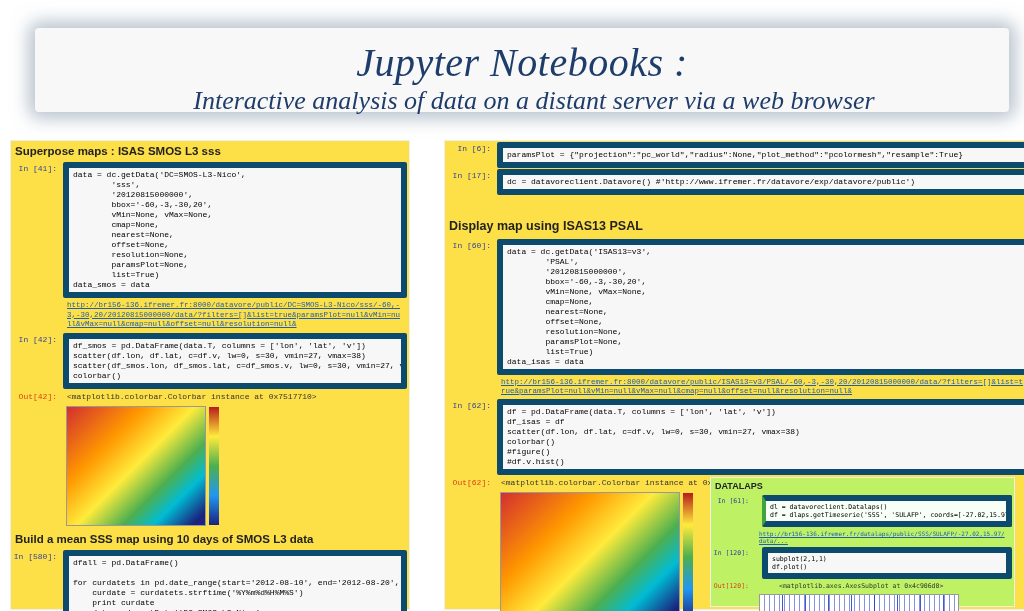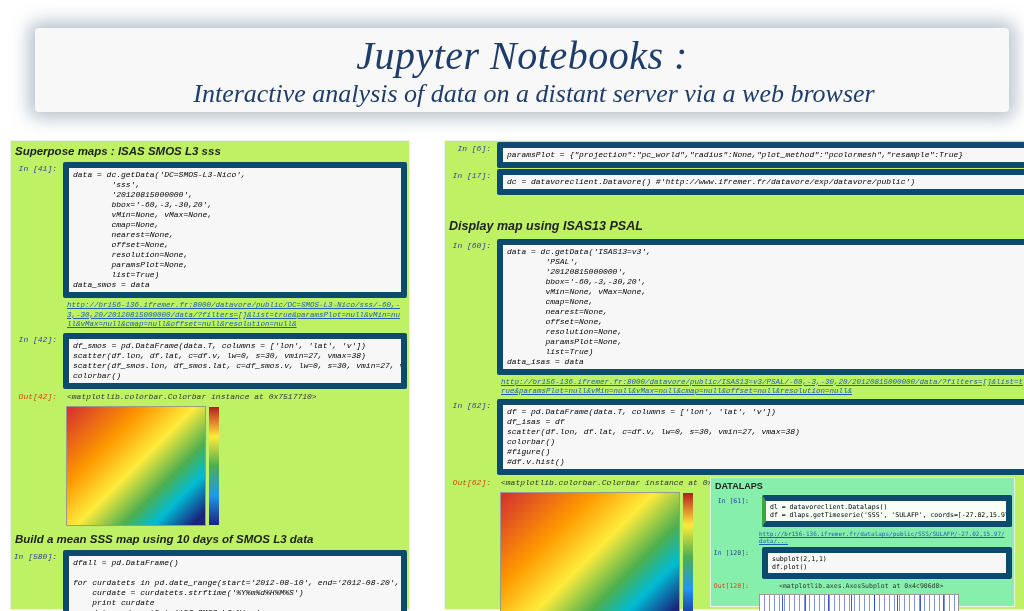--- a/index.html
+++ b/index.html
@@ -13,46 +13,45 @@
     position: relative;
   }
   .title-banner {
     position: absolute;
     left: 35px; right: 15px; top: 28px;
     height: 84px;
     background: #f7f8f7;
     border-radius: 4px;
     box-shadow: 0 0 18px 6px rgba(120,140,160,0.55);
     text-align: center;
-    padding-top: 4px;
+    padding-top: 11px;
   }
   .title-banner h1 {
     font-size: 40px;
     font-weight: 400;
     color: #1f3d6b;
     letter-spacing: 0.5px;
     font-style: italic;
     font-family: "Palatino Linotype", "Book Antiqua", Palatino, serif;
   }
   .title-banner h2 {
     font-size: 26px;
     font-weight: 400;
     color: #1f3d6b;
     font-style: italic;
     font-family: "Palatino Linotype", "Book Antiqua", Palatino, serif;
     margin-left: 24px;
   }
   .panel {
     position: absolute;
-    background: #bef264;
+    background: #fde047;
     font-family: Menlo, Consolas, "Courier New", monospace;
     font-size: 8px;
     line-height: 1.25;
     border: 1px solid #eee;
-    font-style: italic;
   }
   .heading {
     font-family: "Segoe UI", Arial, sans-serif;
     font-weight: 700;
     color: #222;
     font-size: 11.5px;
     margin: 3px 4px 4px 4px;
   }
   .cell { display: flex; margin: 1px 2px; }
   .prompt { width: 50px; flex: 0 0 50px; text-align: right; padding-right: 6px; padding-top: 2px; }
@@ -93,21 +92,21 @@
     width: 225px; height: 80px;
     margin: 2px 4px 2px 55px;
     border: 1px solid #999;
     background:
       repeating-linear-gradient(90deg, transparent 0 4px, rgba(30,60,200,0.55) 4px 5px),
       repeating-linear-gradient(90deg, transparent 0 22px, rgba(30,60,200,0.85) 22px 23px),
       #fff;
   }
   .inset {
     position:absolute;
-    background:#86efac;
+    background:#bef264;
     border:1px solid #eee;
     font-family: Menlo, Consolas, monospace;
     font-size: 7px;
   }
   .inset .heading2 {
     font-family: Arial, sans-serif;
     font-weight: 700;
     font-size: 9px;
     padding: 3px 4px;
     color: #222;

